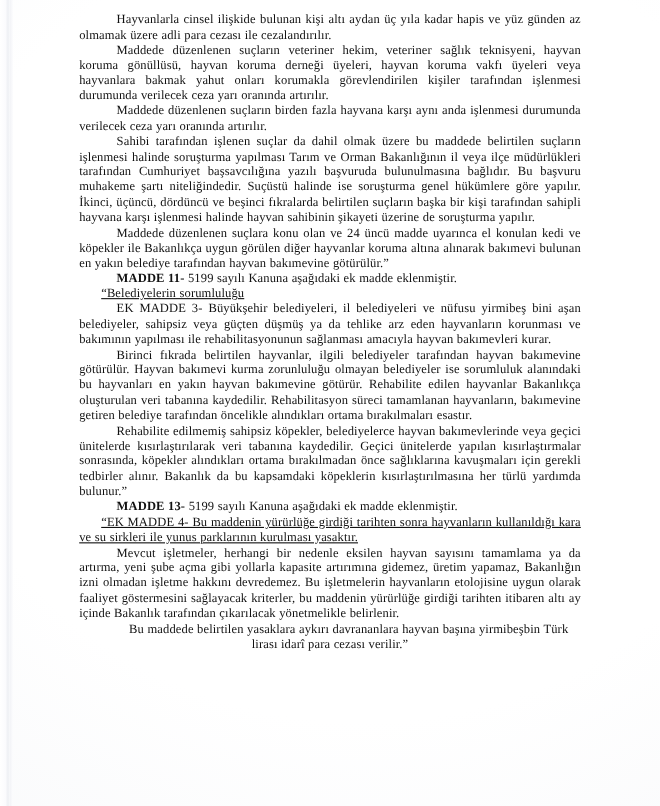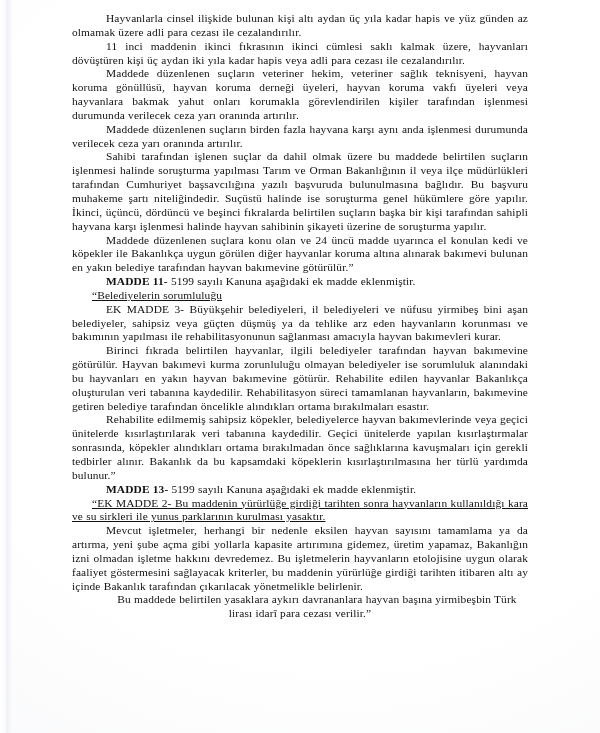--- a/index.html
+++ b/index.html
@@ -90,34 +90,33 @@
 <body>
 
 <div class="scan-tint"></div>
 <div class="scan-edge-left"></div>
 <div class="scan-edge-left2"></div>
 
 <div class="page">
   <div class="doc-body">
 
     <p class="para">Hayvanlarla cinsel ilişkide bulunan kişi altı aydan üç yıla kadar hapis ve yüz günden az olmamak üzere adli para cezası ile cezalandırılır.</p>
-    <p class="para">11 inci maddenin ikinci fıkrasının ikinci cümlesi saklı kalmak üzere, hayvanları dövüştüren kişi üç aydan iki yıla kadar hapis veya adli para cezası ile cezalandırılır.</p>
     <p class="para">Maddede düzenlenen suçların veteriner hekim, veteriner sağlık teknisyeni, hayvan koruma gönüllüsü, hayvan koruma derneği üyeleri, hayvan koruma vakfı üyeleri veya hayvanlara bakmak yahut onları korumakla görevlendirilen kişiler tarafından işlenmesi durumunda verilecek ceza yarı oranında artırılır.</p>
     <p class="para">Maddede düzenlenen suçların birden fazla hayvana karşı aynı anda işlenmesi durumunda verilecek ceza yarı oranında artırılır.</p>
     <p class="para">Sahibi tarafından işlenen suçlar da dahil olmak üzere bu maddede belirtilen suçların işlenmesi halinde soruşturma yapılması Tarım ve Orman Bakanlığının il veya ilçe müdürlükleri tarafından Cumhuriyet başsavcılığına yazılı başvuruda bulunulmasına bağlıdır. Bu başvuru muhakeme şartı niteliğindedir. Suçüstü halinde ise soruşturma genel hükümlere göre yapılır. İkinci, üçüncü, dördüncü ve beşinci fıkralarda belirtilen suçların başka bir kişi tarafından sahipli hayvana karşı işlenmesi halinde hayvan sahibinin şikayeti üzerine de soruşturma yapılır.</p>
     <p class="para">Maddede düzenlenen suçlara konu olan ve 24 üncü madde uyarınca el konulan kedi ve köpekler ile Bakanlıkça uygun görülen diğer hayvanlar koruma altına alınarak bakımevi bulunan en yakın belediye tarafından hayvan bakımevine götürülür.”</p>
 
     <p class="para gap-before"><span class="madde-label">MADDE 11-</span><span> 5199 sayılı Kanuna aşağıdaki ek madde eklenmiştir.</span></p>
 
     <p class="para quote-indent">“Belediyelerin sorumluluğu</p>
 
     <p class="para">EK MADDE 3- Büyükşehir belediyeleri, il belediyeleri ve nüfusu yirmibeş bini aşan belediyeler, sahipsiz veya güçten düşmüş ya da tehlike arz eden hayvanların korunması ve bakımının yapılması ile rehabilitasyonunun sağlanması amacıyla hayvan bakımevleri kurar.</p>
     <p class="para">Birinci fıkrada belirtilen hayvanlar, ilgili belediyeler tarafından hayvan bakımevine götürülür. Hayvan bakımevi kurma zorunluluğu olmayan belediyeler ise sorumluluk alanındaki bu hayvanları en yakın hayvan bakımevine götürür. Rehabilite edilen hayvanlar Bakanlıkça oluşturulan veri tabanına kaydedilir. Rehabilitasyon süreci tamamlanan hayvanların, bakımevine getiren belediye tarafından öncelikle alındıkları ortama bırakılmaları esastır.</p>
     <p class="para">Rehabilite edilmemiş sahipsiz köpekler, belediyelerce hayvan bakımevlerinde veya geçici ünitelerde kısırlaştırılarak veri tabanına kaydedilir. Geçici ünitelerde yapılan kısırlaştırmalar sonrasında, köpekler alındıkları ortama bırakılmadan önce sağlıklarına kavuşmaları için gerekli tedbirler alınır. Bakanlık da bu kapsamdaki köpeklerin kısırlaştırılmasına her türlü yardımda bulunur.”</p>
 
     <p class="para gap-before"><span class="madde-label">MADDE 13-</span><span> 5199 sayılı Kanuna aşağıdaki ek madde eklenmiştir.</span></p>
 
-    <p class="para quote-indent">“EK MADDE 2- Bu maddenin yürürlüğe girdiği tarihten sonra hayvanların kullanıldığı kara ve su sirkleri ile yunus parklarının kurulması yasaktır.</p>
+    <p class="para quote-indent">“EK MADDE 4- Bu maddenin yürürlüğe girdiği tarihten sonra hayvanların kullanıldığı kara ve su sirkleri ile yunus parklarının kurulması yasaktır.</p>
     <p class="para">Mevcut işletmeler, herhangi bir nedenle eksilen hayvan sayısını tamamlama ya da artırma, yeni şube açma gibi yollarla kapasite artırımına gidemez, üretim yapamaz, Bakanlığın izni olmadan işletme hakkını devredemez. Bu işletmelerin hayvanların etolojisine uygun olarak faaliyet göstermesini sağlayacak kriterler, bu maddenin yürürlüğe girdiği tarihten itibaren altı ay içinde Bakanlık tarafından çıkarılacak yönetmelikle belirlenir.</p>
     <p class="para">Bu maddede belirtilen yasaklara aykırı davrananlara hayvan başına yirmibeşbin Türk lirası idarî para cezası verilir.”</p>
 
   </div>
 </div>
 
 </body></html>

